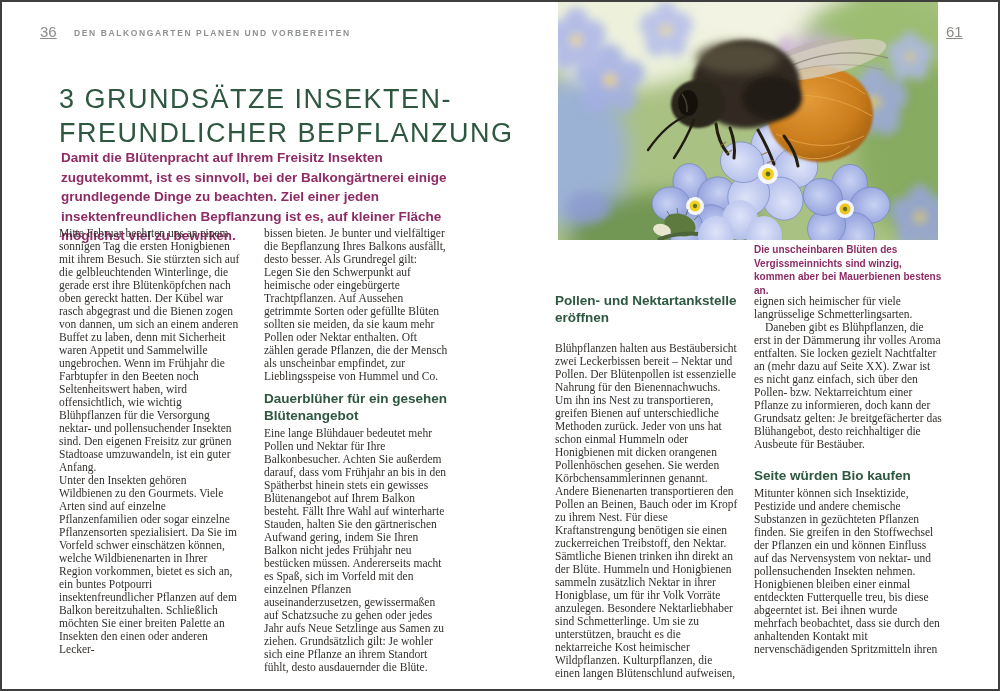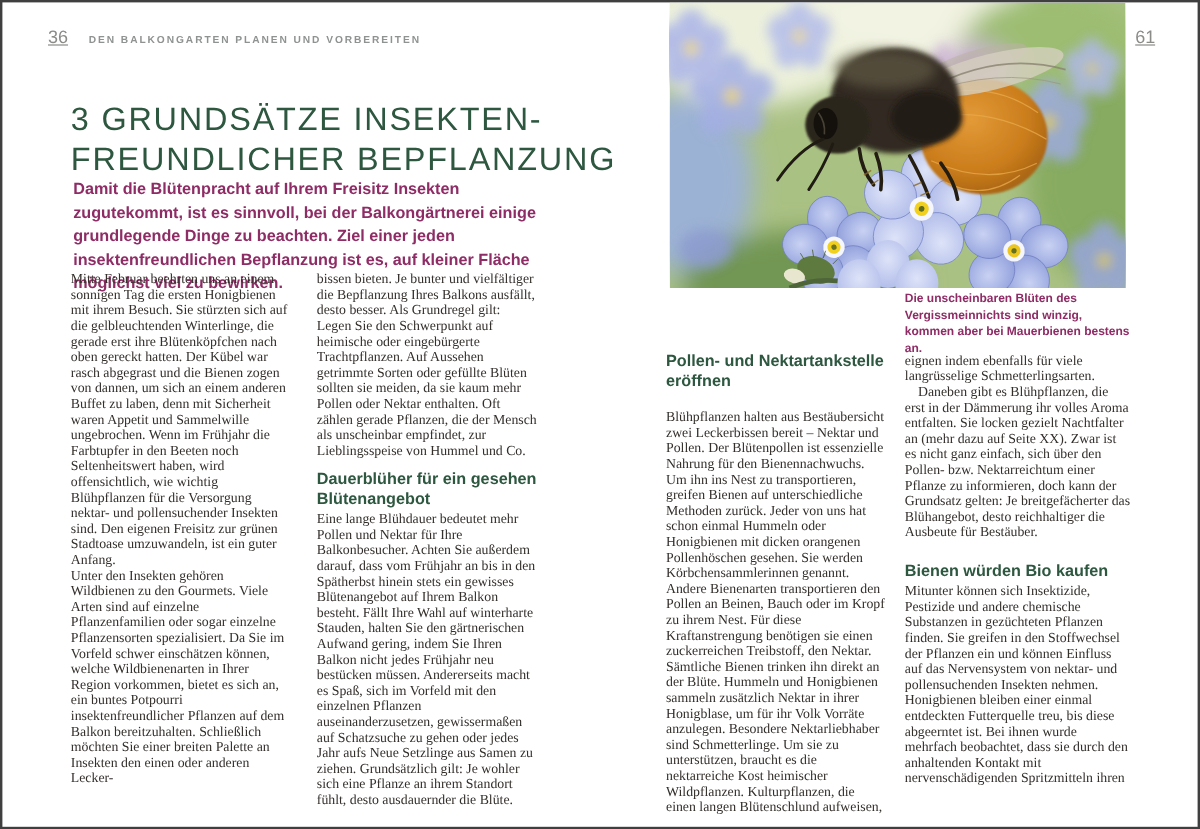--- a/index.html
+++ b/index.html
@@ -281,19 +281,19 @@
   <div class="abs pagenum" style="left:944px;top:21px;">61</div>
 
   <div class="abs caption" style="left:752px;top:241px;width:190px;">Die unscheinbaren Blüten des Vergissmeinnichts sind winzig, kommen aber bei Mauerbienen bestens an.</div>
 
   <div class="abs body" style="left:553px;top:290px;width:184px;">
     <h3 class="subhead first gap-after">Pollen- und Nektartankstelle eröffnen</h3>
     <p>Blühpflanzen halten aus Bestäubersicht zwei Leckerbissen bereit – Nektar und Pollen. Der Blütenpollen ist essenzielle Nahrung für den Bienennachwuchs. Um ihn ins Nest zu transportieren, greifen Bienen auf unterschiedliche Methoden zurück. Jeder von uns hat schon einmal Hummeln oder Honigbienen mit dicken orangenen Pollenhöschen gesehen. Sie werden Körbchensammlerinnen genannt. Andere Bienenarten transportieren den Pollen an Beinen, Bauch oder im Kropf zu ihrem Nest. Für diese Kraftanstrengung benötigen sie einen zuckerreichen Treibstoff, den Nektar. Sämtliche Bienen trinken ihn direkt an der Blüte. Hummeln und Honigbienen sammeln zusätzlich Nektar in ihrer Honigblase, um für ihr Volk Vorräte anzulegen. Besondere Nektarliebhaber sind Schmetterlinge. Um sie zu unterstützen, braucht es die nektarreiche Kost heimischer Wildpflanzen. Kulturpflanzen, die einen langen Blütenschlund aufweisen,</p>
   </div>
 
   <div class="abs body" style="left:752px;top:293px;width:188px;">
-    <p>eignen indem ebenfalls für viele langrüsselige Schmetterlingsarten.</p>
+    <p>eignen sich heimischer für viele langrüsselige Schmetterlingsarten.</p>
     <p class="indent">Daneben gibt es Blühpflanzen, die erst in der Dämmerung ihr volles Aroma entfalten. Sie locken gezielt Nachtfalter an (mehr dazu auf Seite XX). Zwar ist es nicht ganz einfach, sich über den Pollen- bzw. Nektarreichtum einer Pflanze zu informieren, doch kann der Grundsatz gelten: Je breitgefächerter das Blühangebot, desto reichhaltiger die Ausbeute für Bestäuber.</p>
-    <h3 class="subhead" style="margin-top:16px;">Bienen würden Bio kaufen</h3>
+    <h3 class="subhead" style="margin-top:16px;">Seite würden Bio kaufen</h3>
     <p>Mitunter können sich Insektizide, Pestizide und andere chemische Substanzen in gezüchteten Pflanzen finden. Sie greifen in den Stoffwechsel der Pflanzen ein und können Einfluss auf das Nervensystem von nektar- und pollensuchenden Insekten nehmen. Honigbienen bleiben einer einmal entdeckten Futterquelle treu, bis diese abgeerntet ist. Bei ihnen wurde mehrfach beobachtet, dass sie durch den anhaltenden Kontakt mit nervenschädigenden Spritzmitteln ihren</p>
   </div>
 
 </div>
 
 </body></html>

